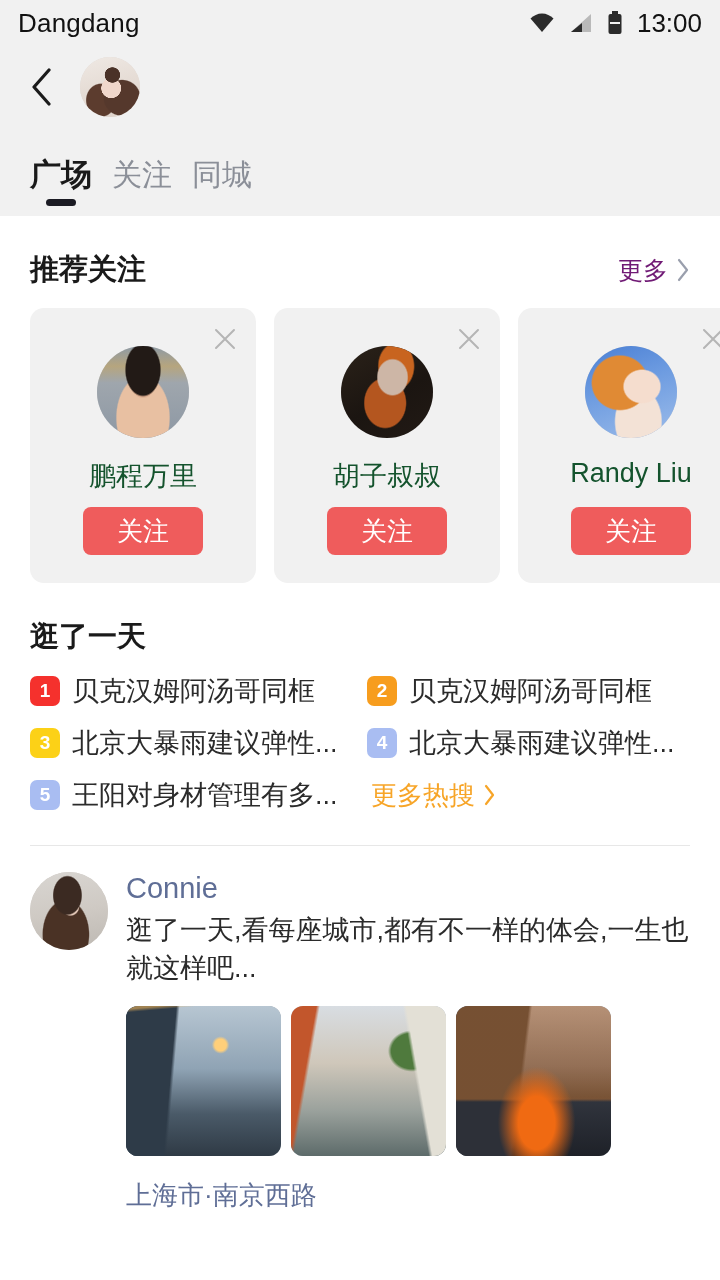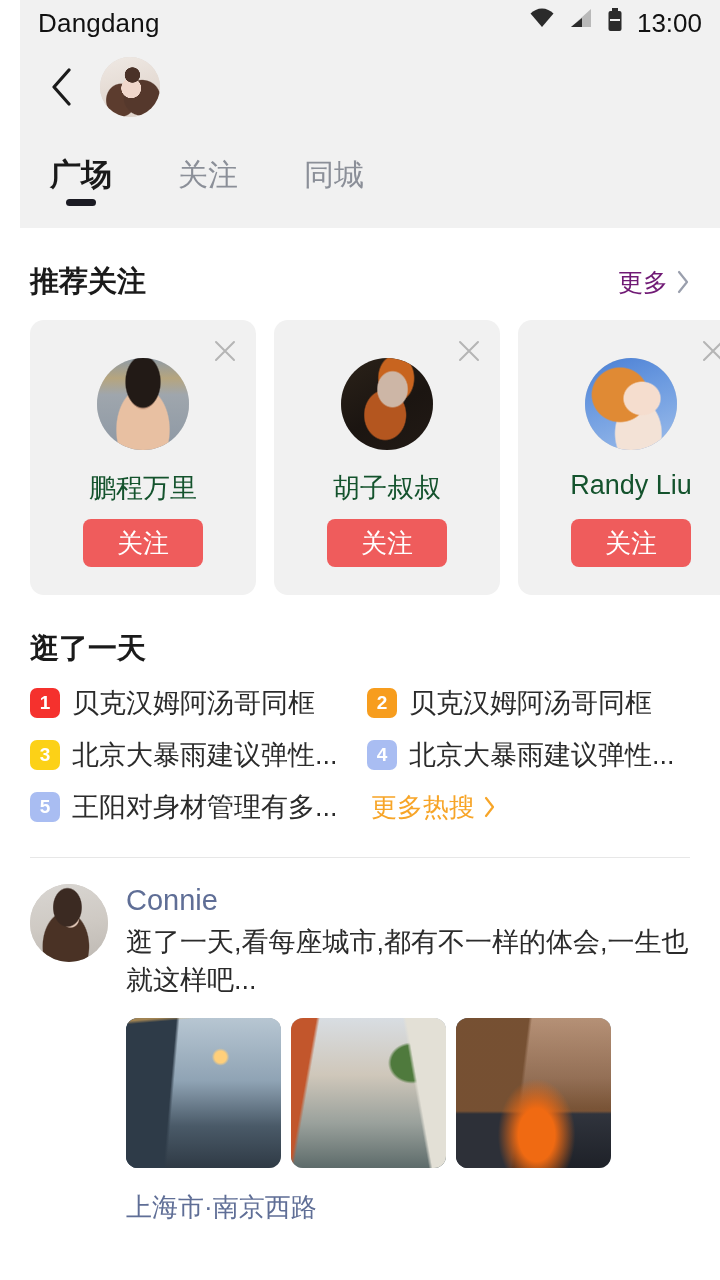--- a/index.html
+++ b/index.html
@@ -5,28 +5,28 @@
   * { margin:0; padding:0; box-sizing:border-box; }
   html, body {
     width:720px; height:1280px;
     font-family:"Liberation Sans","DejaVu Sans",sans-serif;
     background:#ffffff;
     overflow:hidden;
   }
   .screen { width:720px; height:1280px; position:relative; background:#fff; }
 
   
-  .top-chrome { background:#f1f1f1; padding-bottom:12px;margin-left:20px; }
+  .top-chrome { background:#f1f1f1; padding-bottom:0; }
 
   .status-bar {
     height:46px; display:flex; align-items:center;
     padding:0 18px; justify-content:space-between;
   }
   .status-left { font-size:26px; color:#111; letter-spacing:.2px; }
-  .status-right { display:flex; gap:14px; }
+  .status-right { display:flex; align-items:center; gap:14px; }
   .status-time { font-size:26px; color:#111; }
 
   .icon-wifi { width:26px; height:20px; display:block; }
   .icon-signal { width:24px; height:20px; display:block; }
   .icon-battery { width:16px; height:24px; display:block; }
 
   
   .search-row {
     height:82px; display:flex; align-items:center;
     padding:0 18px; gap:10px;
@@ -58,21 +58,21 @@
   .avatar-hd .ph {
     background:
       radial-gradient(circle at 54% 30%, #4a3228 0 14%, rgba(74,50,40,0) 15%),
       radial-gradient(ellipse at 52% 52%, #f0d7cb 0 22%, rgba(240,215,203,0) 23%),
       radial-gradient(ellipse at 70% 68%, #55382c 0 30%, rgba(85,56,44,0) 32%),
       radial-gradient(ellipse at 35% 72%, #5c3c2e 0 26%, rgba(92,60,46,0) 28%),
       linear-gradient(165deg,#efe9e4 0%,#e6ddd6 45%,#ddd2ca 100%);
   }
 
   
-  .tabs { display:flex; align-items:flex-end; padding:0 30px; height:88px; gap:66px; }
+  .tabs { display:flex; align-items:flex-end; padding:0 30px; height:88px; gap:20px; }
   .tab {
     position:relative; padding-bottom:20px;
     font-size:30px; color:#8b8f98;
   }
   .tab.active { color:#1a1a1a; font-weight:bold; font-size:31px; }
   .tab.active .tab-underline {
     position:absolute; left:16px; bottom:10px;
     width:30px; height:7px; border-radius:4px; background:#1b1b23;
   }
 

